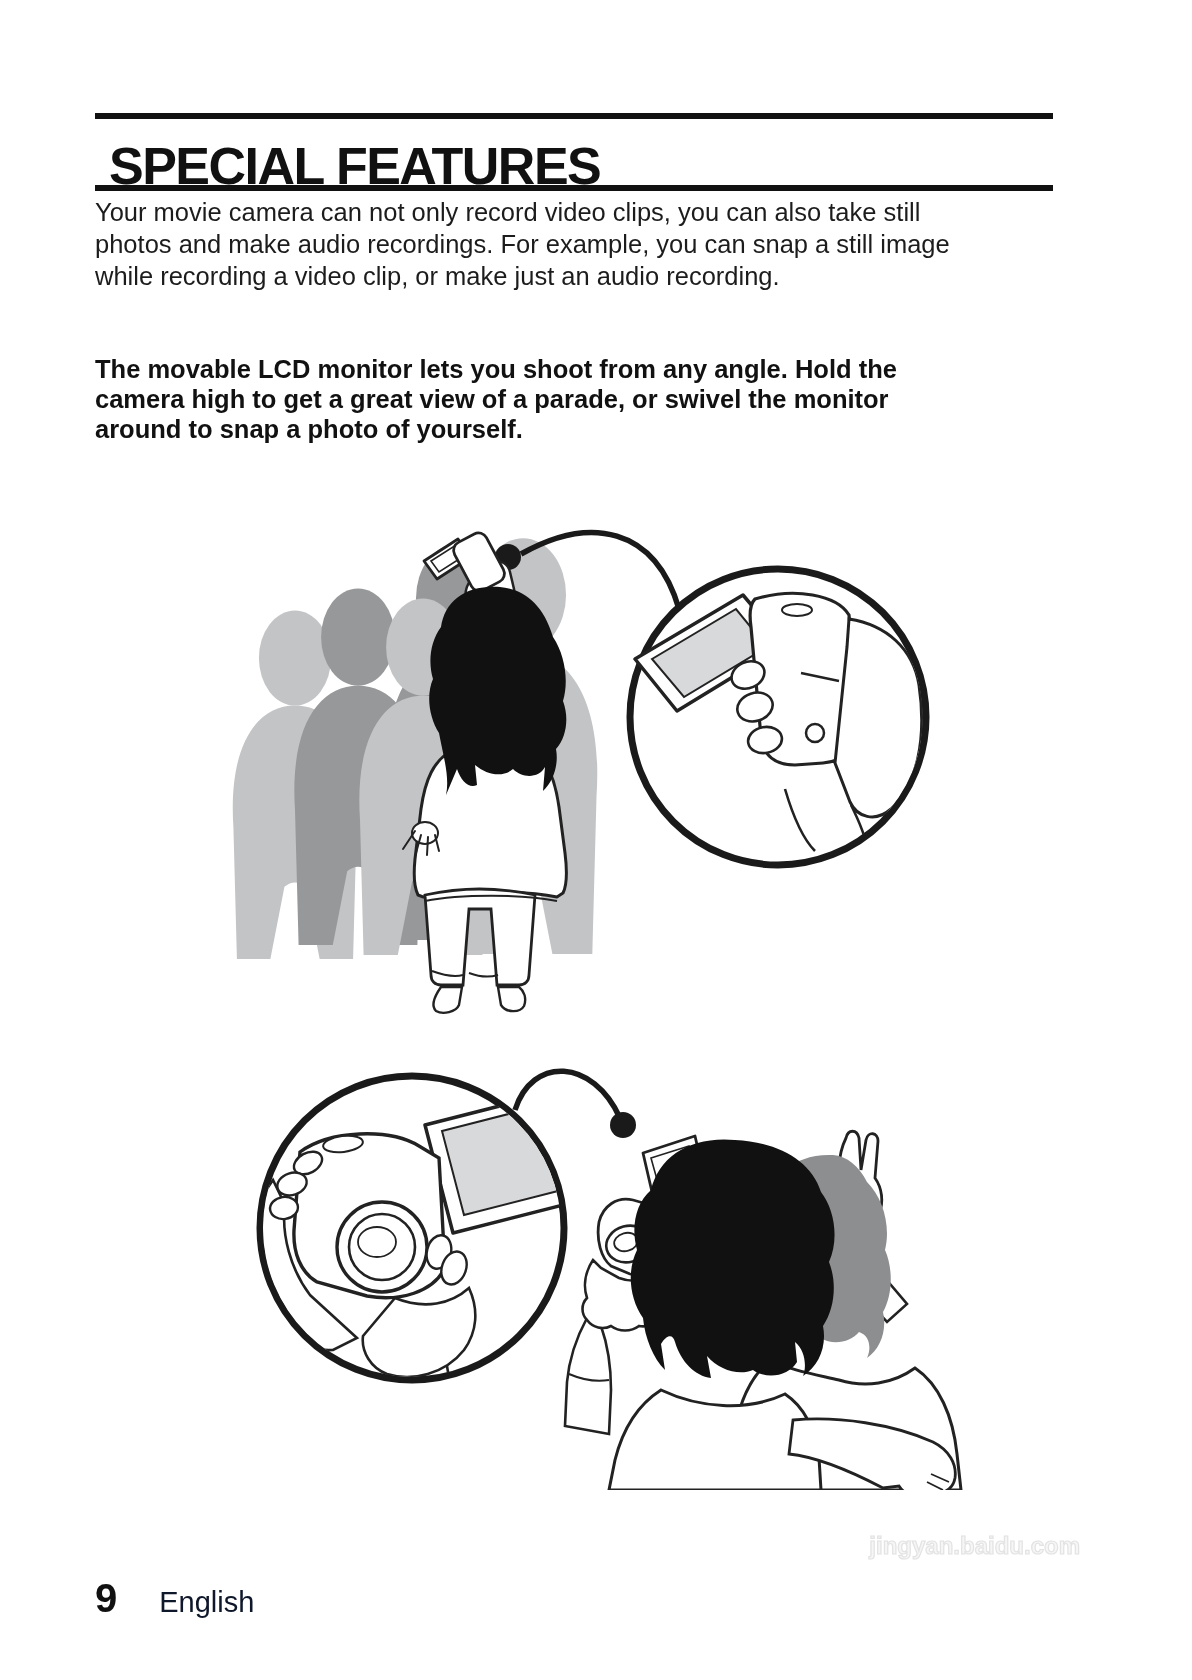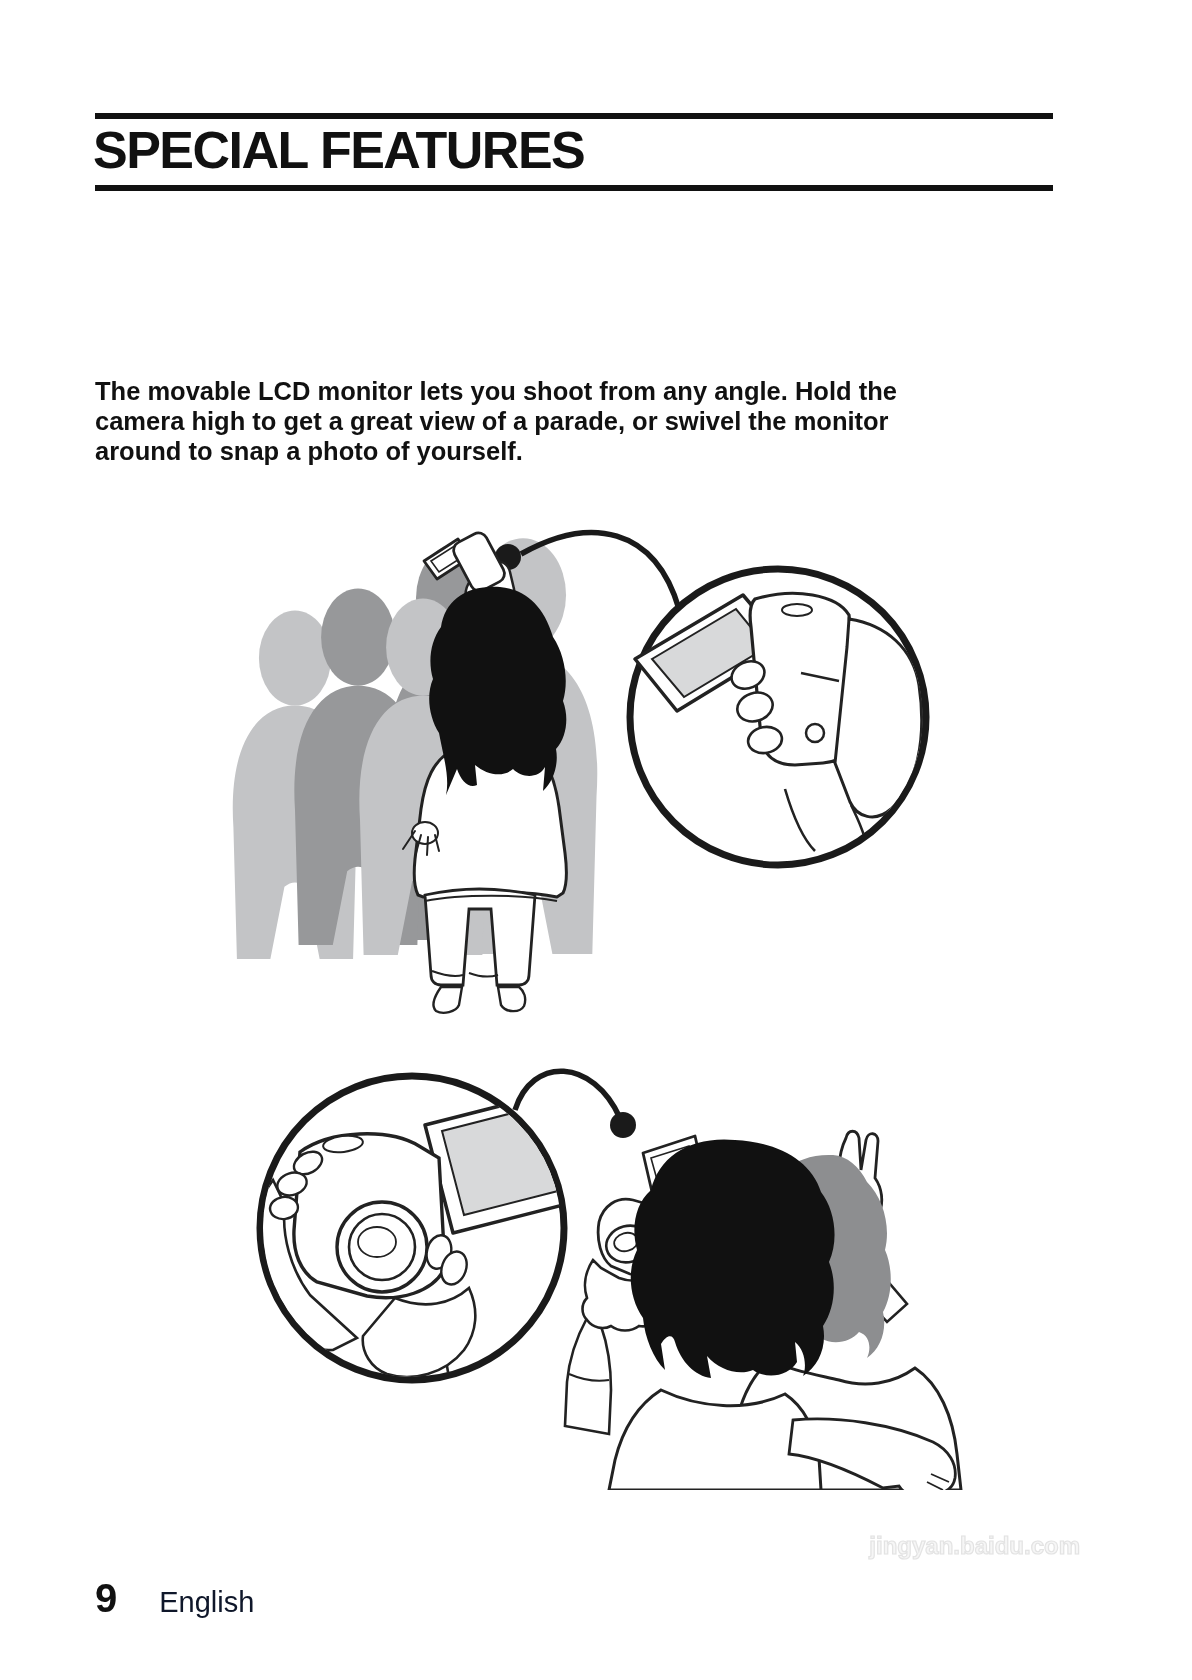--- a/index.html
+++ b/index.html
@@ -4,37 +4,37 @@
 <style>
   html,body{margin:0;padding:0;background:#ffffff;}
   .page{
     position:relative;width:1192px;height:1680px;background:#ffffff;overflow:hidden;
     font-family:"Liberation Sans", sans-serif;color:#1a1a1a;
   }
   .rule{position:absolute;left:95px;width:958px;height:6px;background:#111;}
   .rule.top{top:113px;}
   .rule.bottom{top:185px;}
   .page-title{
-    position:absolute;left:93px;top:120px;margin:0;
+    position:absolute;left:93px;top:120px;margin:16px;
     font-size:52px;font-weight:bold;letter-spacing:-1.5px;color:#111;
   }
   .intro{
     position:absolute;left:95px;top:196px;width:975px;margin:0;
     font-size:25.5px;line-height:32px;white-space:pre-line;color:#1c1c1c;
   }
   .section-pill{
     position:absolute;left:95px;top:329px;width:958px;height:42px;
     border-radius:21px;display:flex;align-items:center;
   }
   .section-pill .label{
     font-size:33px;font-weight:bold;letter-spacing:-0.5px;color:#111;
     padding-left:30px;line-height:42px;
   }
   .lead{
-    position:absolute;left:95px;top:376px;width:975px;margin:0;
+    position:absolute;left:95px;top:354px;width:975px;margin:0;
     font-size:25.5px;font-weight:bold;line-height:30px;white-space:pre-line;color:#111;
   }
   .figure{position:absolute;left:95px;margin:0;}
   .fig1{top:497px;}
   .fig2{top:1030px;}
   .footer{
     position:absolute;left:95px;top:1576px;display:flex;align-items:baseline;
   }
   .page-number{font-size:40px;font-weight:bold;color:#111;}
   .page-lang{font-size:29px;margin-left:42px;color:#0f172a;}
@@ -56,20 +56,23 @@
 </style>
 </head>
 <body>
 
 <div class="page">
 
   <div class="rule top"></div>
   <h1 class="page-title">SPECIAL FEATURES</h1>
   <div class="rule bottom"></div>
 
+  <p class="intro">Your movie camera can not only record video clips, you can also take still
+photos and make audio recordings. For example, you can snap a still image
+while recording a video clip, or make just an audio recording.</p>
 
 
   <p class="lead">The movable LCD monitor lets you shoot from any angle. Hold the
 camera high to get a great view of a parade, or swivel the monitor
 around to snap a photo of yourself.</p>
 
   <figure class="figure fig1">
     <svg width="958" height="522" viewBox="0 0 958 522">
       <defs>
         <g id="sil">

